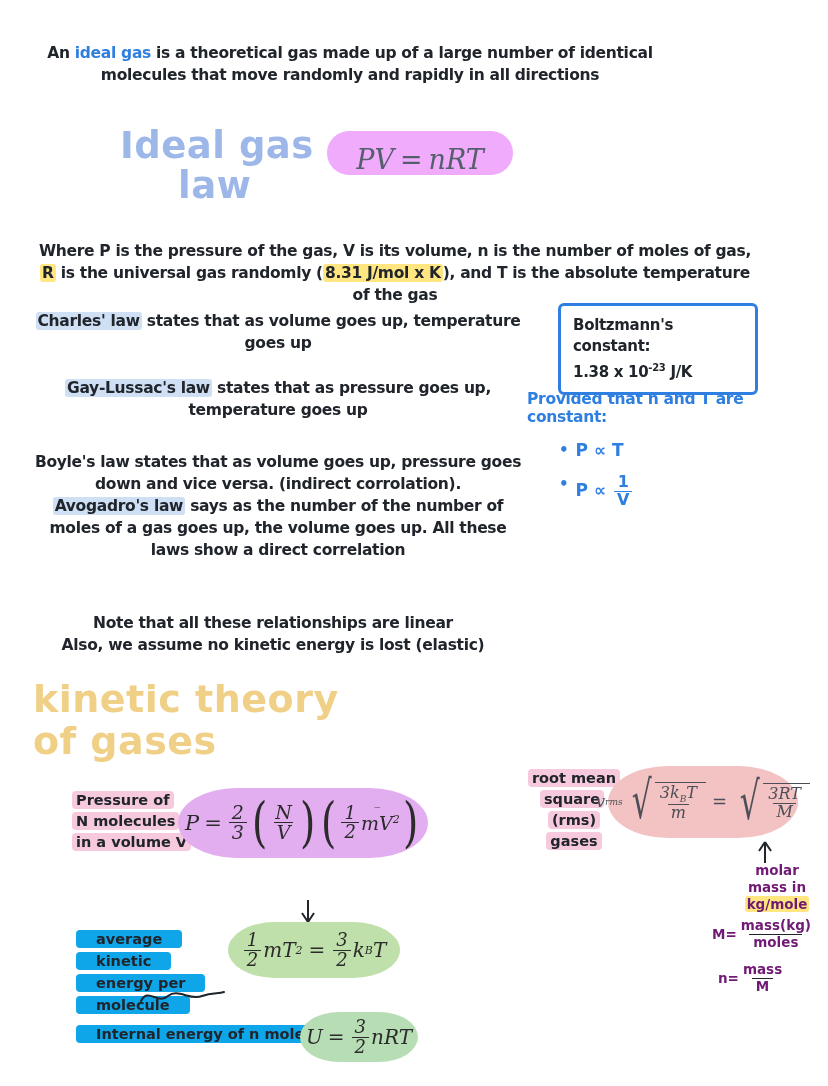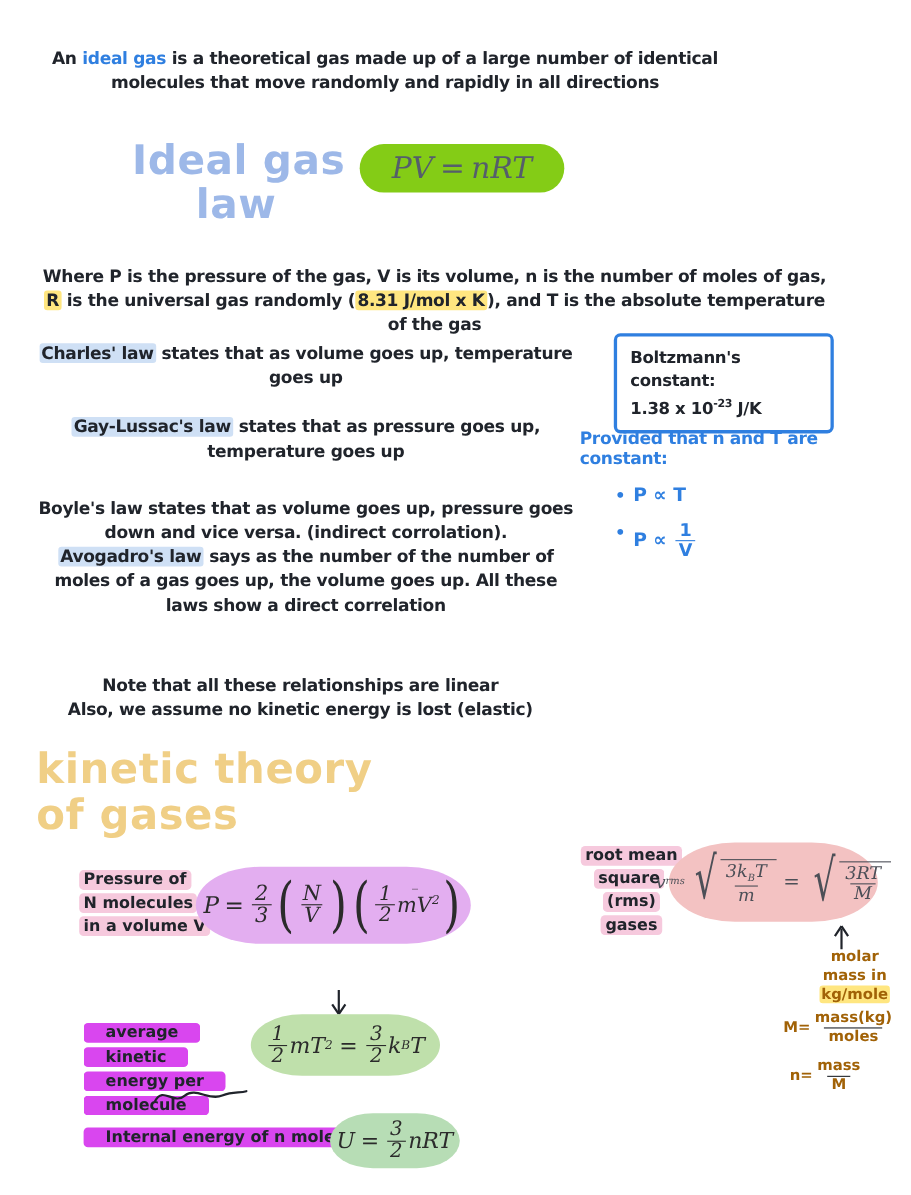--- a/index.html
+++ b/index.html
@@ -52,21 +52,21 @@
     -webkit-box-decoration-break: clone;
   }
   .hl-pink {
     background: #f6c9dd;
     border-radius: 4px;
     padding: 1px 4px;
     box-decoration-break: clone;
     -webkit-box-decoration-break: clone;
   }
   .hl-green {
-    background: #d946ef;
+    background: #0ea5e9;
     border-radius: 4px;
     padding: 1px 20px;
     box-decoration-break: clone;
     -webkit-box-decoration-break: clone;
   }
 
   
   .title-ideal {
     font-size: 37px;
     font-weight: 700;
@@ -82,25 +82,25 @@
     line-height: 42px;
     letter-spacing: 0.5px;
   }
 
   
   .eq {
     font-family: "DejaVu Serif", serif;
     font-style: italic;
   }
   .eq-blue-blob {
-    background: #84cc16;
+    background: #f0abfc;
     border-radius: 26px;
     color: #555e6b;
     display: flex;
-    align-items: center;
+    align-items: flex-end;
     justify-content: center;
   }
   .eq-purple-blob {
     background: #e3aef0;
     border-radius: 80px/48px;
     color: #2b2b2b;
     display: flex;
     align-items: center;
     justify-content: center;
   }
@@ -184,21 +184,21 @@
     display: flex;
     align-items: flex-start;
     gap: 7px;
   }
   .dot { font-size: 15px; line-height: 20px; }
 
   .small-hand {
     font-size: 13.5px;
     font-weight: 700;
     line-height: 17px;
-    color: #a16207;
+    color: #701a75;
   }
   .label-pink {
     font-size: 14.5px;
     font-weight: 700;
     line-height: 21px;
     color: #20242b;
   }
   .label-green {
     font-size: 14.5px;
     font-weight: 700;

